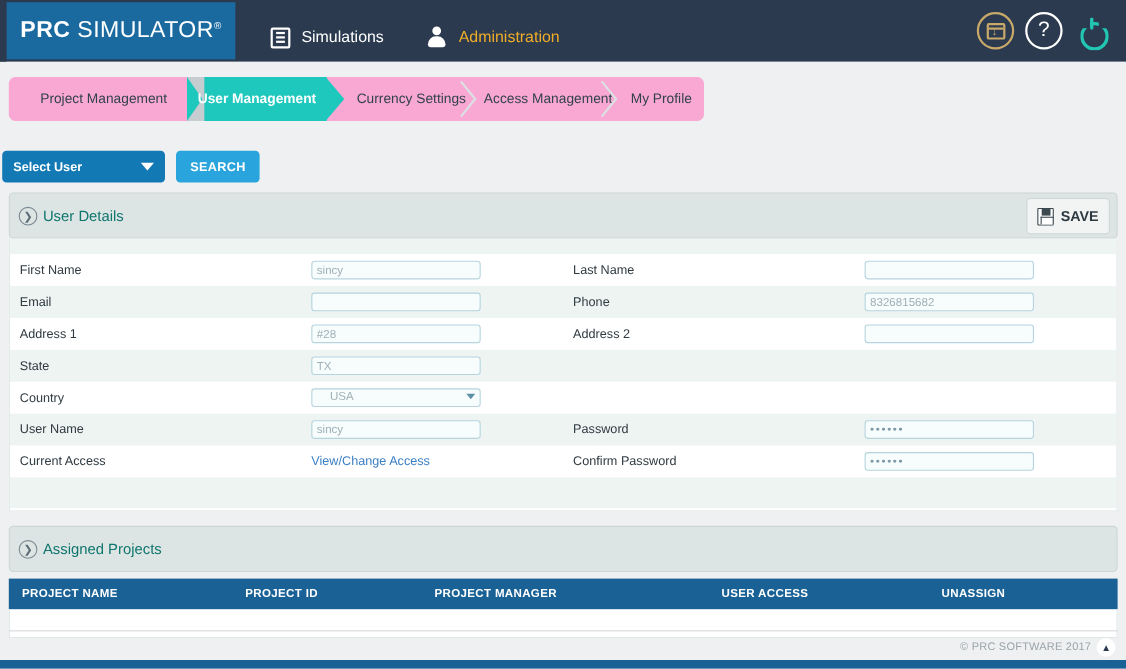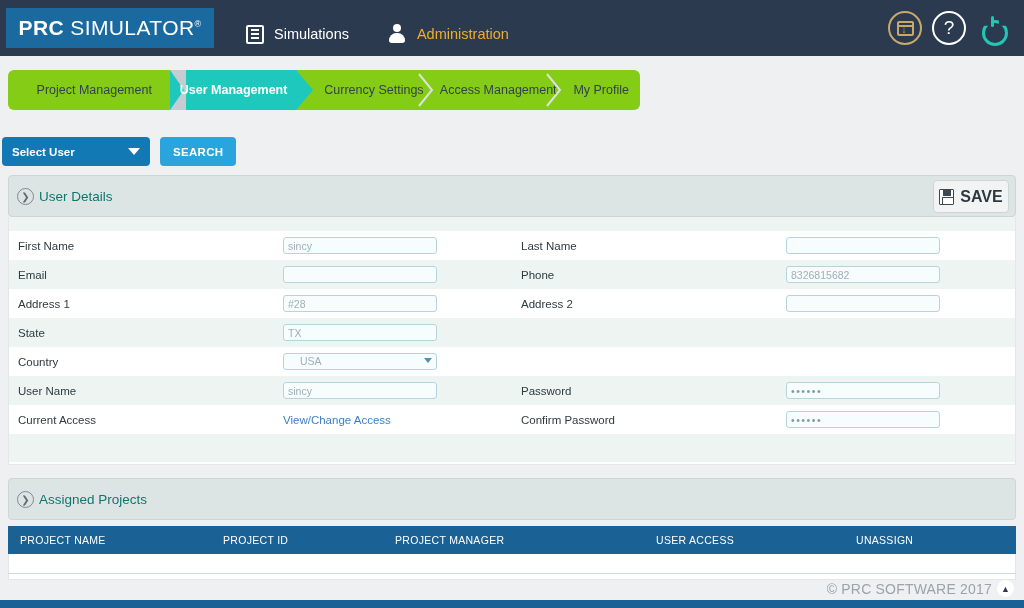--- a/index.html
+++ b/index.html
@@ -10,21 +10,21 @@
     overflow: hidden;
   }
   .app { position: relative; width: 1024px; height: 608px; background:#eef0f1; }
 
   
   .topbar {
     position:absolute; left:0; top:0; width:1024px; height:56px;
     background:#2b3a4f; display:flex; align-items:center;
   }
   .logo-block {
-    width:208px; height:40px; background:#1a6aa0;
+    width:208px; height:52px; background:#1a6aa0;
     display:flex; align-items:center; justify-content:center;
     margin-left:6px; position:relative;
   }
   .logo-text { color:#ffffff; font-size:21px; letter-spacing:.4px; white-space:nowrap; }
   .logo-text .b { font-weight:bold; }
   .logo-text .l { font-weight:300; }
   .logo-reg { font-size:9px; vertical-align:super; }
 
   .topnav { display:flex; align-items:center; margin-left:32px; gap:38px;margin-top:12px; }
   .topnav-item { display:flex; align-items:center; gap:10px; cursor:pointer; }
@@ -51,21 +51,21 @@
   .ico-win::after { content:"\2193"; position:absolute; left:3px; top:1px; font-size:10px;
                     color:#c9a96a; line-height:11px; }
   .ico-power { width:26px; height:26px; position:relative; }
   .ico-power::before { content:""; position:absolute; left:2px; top:5px; width:20px; height:20px;
       border:3px solid #22c7b4; border-radius:50%; clip-path: polygon(0 22%,35% 22%,35% 0,65% 0,65% 22%,100% 22%,100% 100%,0 100%); }
   .ico-power::after { content:""; position:absolute; left:11px; top:1px; width:3px; height:11px;
                       background:#22c7b4; border-radius:2px; }
 
   
   .tabstrip { position:absolute; left:8px; top:70px; width:632px; height:40px;
-              background:#84cc16; border-radius:6px; display:flex; align-items:stretch; }
+              background:#f9a8d4; border-radius:6px; display:flex; align-items:stretch; }
   .tab { position:relative; display:flex; align-items:center; justify-content:center;
          font-size:12.5px; color:#34424e; cursor:pointer; white-space:nowrap; }
   .tab .sep { position:absolute; right:-1px; top:0; width:18px; height:40px; }
   .tab .sep svg { display:block; }
   .tab.active { background:#1ec8bd; color:#fff; font-weight:bold; }
   .tab.active .notch-l { position:absolute; left:0; top:0; width:16px; height:40px; }
   .tab.active .notch-r { position:absolute; right:-16px; top:0; width:17px; height:40px; z-index:3; }
 
   
   .toolbar { position:absolute; left:2px; top:137px; display:flex; align-items:center; gap:10px; }
@@ -84,21 +84,21 @@
                 background:#dde5e4; border:1px solid #ccd6d4; border-radius:4px;
                 display:flex; align-items:center; }
   .panel-head .title { font-size:13.5px; color:#0f766e; margin-left:30px; }
   .collapse-ico { position:absolute; left:8px; top:12px; width:17px; height:17px;
                   border:1.5px solid #7b8a93; border-radius:50%;
                   display:flex; align-items:center; justify-content:center;
                   font-size:10px; color:#5c6b74; cursor:pointer; }
   .save-btn { position:absolute; right:6px; top:4px; height:33px; min-width:76px;
               background:#f2f4f4; border:1px solid #cdd5d5; border-radius:4px;
               display:flex; align-items:center; justify-content:center; gap:6px;
-              font-size:16px; color:#2d3940; font-weight:bold; cursor:pointer; }
+              font-size:13px; color:#2d3940; font-weight:bold; cursor:pointer; }
   .ico-floppy { width:15px; height:16px; border:1.5px solid #3c4951; border-radius:1px;
                 position:relative; background:#fff; }
   .ico-floppy::before { content:""; position:absolute; left:3px; top:0; width:8px; height:6px;
                         background:#3c4951; }
   .ico-floppy::after { content:""; position:absolute; left:2px; bottom:0; width:10px; height:6px;
                        border:1.5px solid #3c4951; border-bottom:none; background:#fff; }
 
   
   .formcard { position:absolute; left:8px; width:1008px; background:#ffffff;
               border:1px solid #e2e8e8; border-top:none; }
@@ -113,28 +113,28 @@
   .finput.sel { position:relative;padding-left:16px; }
   .finput.sel .dd { position:absolute; right:4px; top:4px; width:0; height:0;
                     border-left:4px solid transparent; border-right:4px solid transparent;
                     border-top:5px solid #5a8fa5; }
   .flink { font-size:11.5px; color:#3b7fc4; cursor:pointer; }
   .fpass { letter-spacing:1.5px; color:#7e9aa6; }
 
   
   .thead { position:absolute; left:8px; width:1008px; height:28px; background:#1a6196;
            display:flex; align-items:center; }
-  .thead .th { font-size:10.5px; color:#ffffff; font-weight:normal; letter-spacing:.3px; }
+  .thead .th { font-size:10.5px; color:#ffffff; font-weight:bold; letter-spacing:.3px; }
   .tbody { position:absolute; left:8px; width:1008px; height:26px; background:#ffffff;
            border:1px solid #e2e8e8; border-top:none; }
 
   
   .footsep { position:absolute; left:8px; top:573px; width:1008px; height:1px; background:#d5dadb; }
   .footer { position:absolute; right:10px; top:580px; display:flex; align-items:center; gap:5px; }
-  .foot-text { font-size:14px; color:#9aa4a9; letter-spacing:.2px; }
+  .foot-text { font-size:10px; color:#9aa4a9; letter-spacing:.2px; }
   .totop { width:17px; height:17px; border-radius:50%; background:#ffffff;
            display:flex; align-items:center; justify-content:center;
            font-size:9px; color:#2b3a4f; cursor:pointer; }
   .bottombar { position:absolute; left:0; top:600px; width:1024px; height:8px; background:#1a6196; }
   .leftedge { position:absolute; left:0; top:0; width:6px; height:56px; background:#2b3a4f; }
 </style>
 </head>
 <body>
 
 <div class="app">

